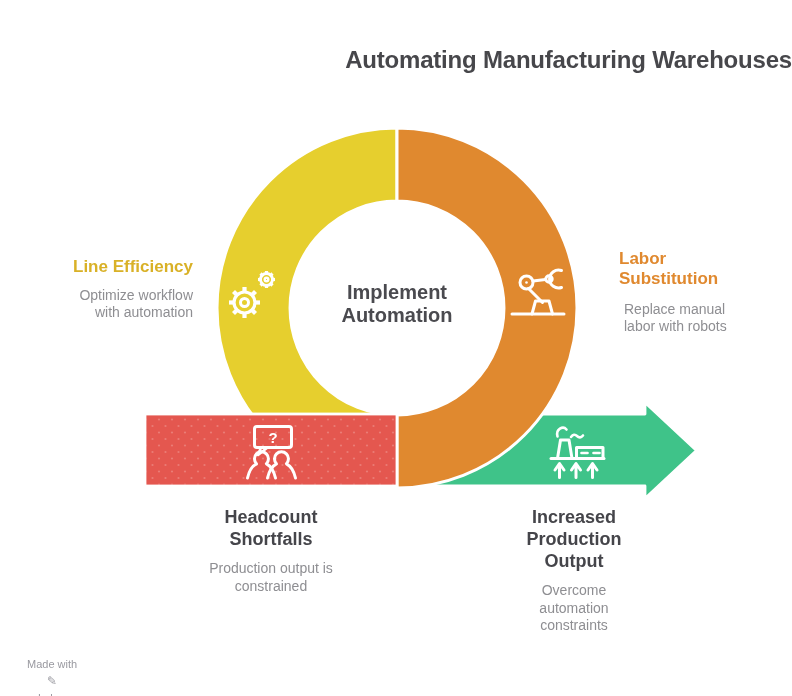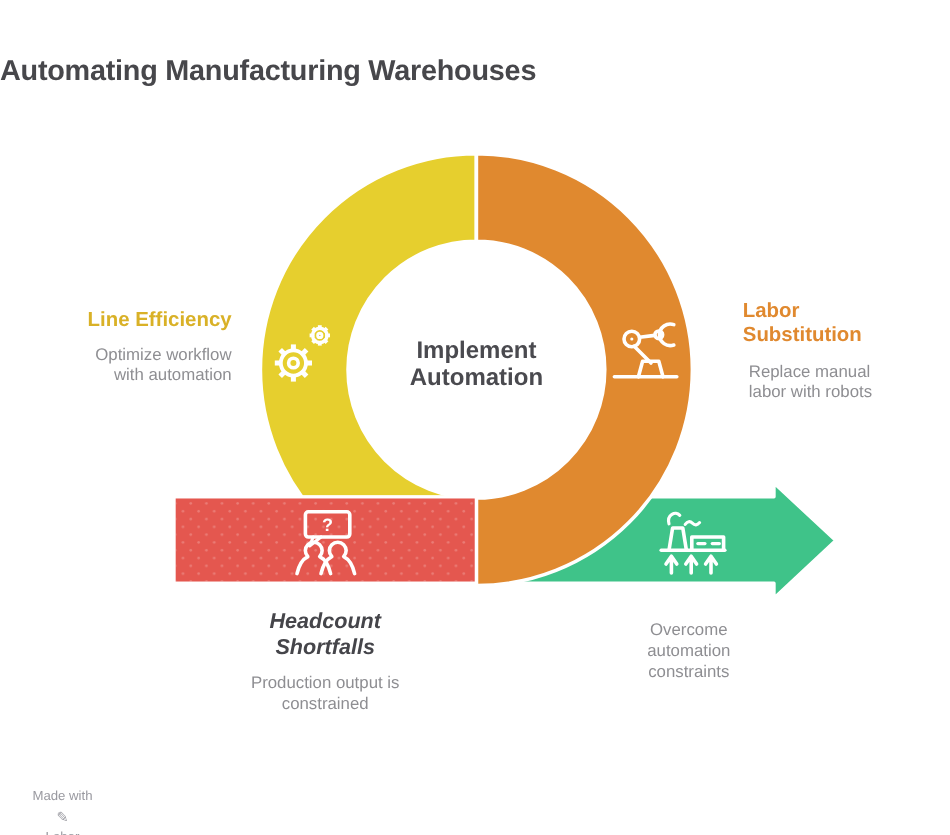--- a/index.html
+++ b/index.html
@@ -5,41 +5,41 @@
   html,body{margin:0;padding:0;}
   body{
     width:792px;height:696px;position:relative;background:#ffffff;
     font-family:"Liberation Sans","DejaVu Sans",sans-serif;
     overflow:hidden;
   }
   .stage{position:absolute;inset:0;width:792px;height:696px;}
   svg.diagram{position:absolute;left:0;top:0;}
   .txt{position:absolute;}
   .title{
-    left:0;right:0;top:46px;text-align:left;
+    left:0;right:0;top:46px;text-align:right;
     font-size:24px;font-weight:bold;color:#47474b;letter-spacing:-0.2px;
   }
   .center-label{
     left:297px;top:281px;width:200px;text-align:center;
     font-size:20px;font-weight:bold;color:#4a4a4f;line-height:23px;
   }
   .center-label span{display:block;}
   .heading{font-size:17px;font-weight:bold;line-height:20px;}
   .desc{font-size:14px;color:#8e8e92;line-height:17px;}
   .label-left{right:599px;top:257px;text-align:right;}
   .label-left .heading{color:#d9b127;margin-bottom:10px;}
   .label-left .desc{width:132px;}
   .label-right{left:603px;top:249px;text-align:left;}
   .label-right .heading{color:#e0892f;width:112px;margin-bottom:12px;margin-left:16px;}
   .label-right .desc{width:126px;margin-left:21px;}
   .label-bottom{text-align:center;}
   .label-bottom .heading{font-size:18px;line-height:22px;color:#45454a;margin:0 auto;}
   .label-bottom .desc{margin:10px auto 0;line-height:17.5px;}
   .label-bl{left:190px;top:506px;width:162px;}
-  .label-bl .heading{max-width:130px;font-style:italic;}
+  .label-bl .heading{max-width:130px;}
   .label-bl .desc{max-width:150px;}
   .label-br{left:494px;top:506px;width:160px;}
   .label-br .heading{max-width:112px;}
   .label-br .desc{max-width:94px;}
   .watermark{
     left:27px;top:658px;display:flex;align-items:center;gap:4px;
     font-size:11px;color:#87878f;opacity:.85;cursor:pointer;flex-direction:column;
   }
   .watermark .pen{font-size:12px;}
 </style>
@@ -141,20 +141,21 @@
     <div class="heading">Labor Substitution</div>
     <div class="desc">Replace manual labor with robots</div>
   </div>
 
   <div class="txt label-bottom label-bl">
     <div class="heading">Headcount Shortfalls</div>
     <div class="desc">Production output is constrained</div>
   </div>
 
   <div class="txt label-bottom label-br">
+    <div class="heading">Increased Production Output</div>
     <div class="desc">Overcome automation constraints</div>
   </div>
 
   <div class="txt watermark">
     <span>Made with</span>
     <span class="pen">✎</span>
     <span>Labor</span>
   </div>
 
 </div>

